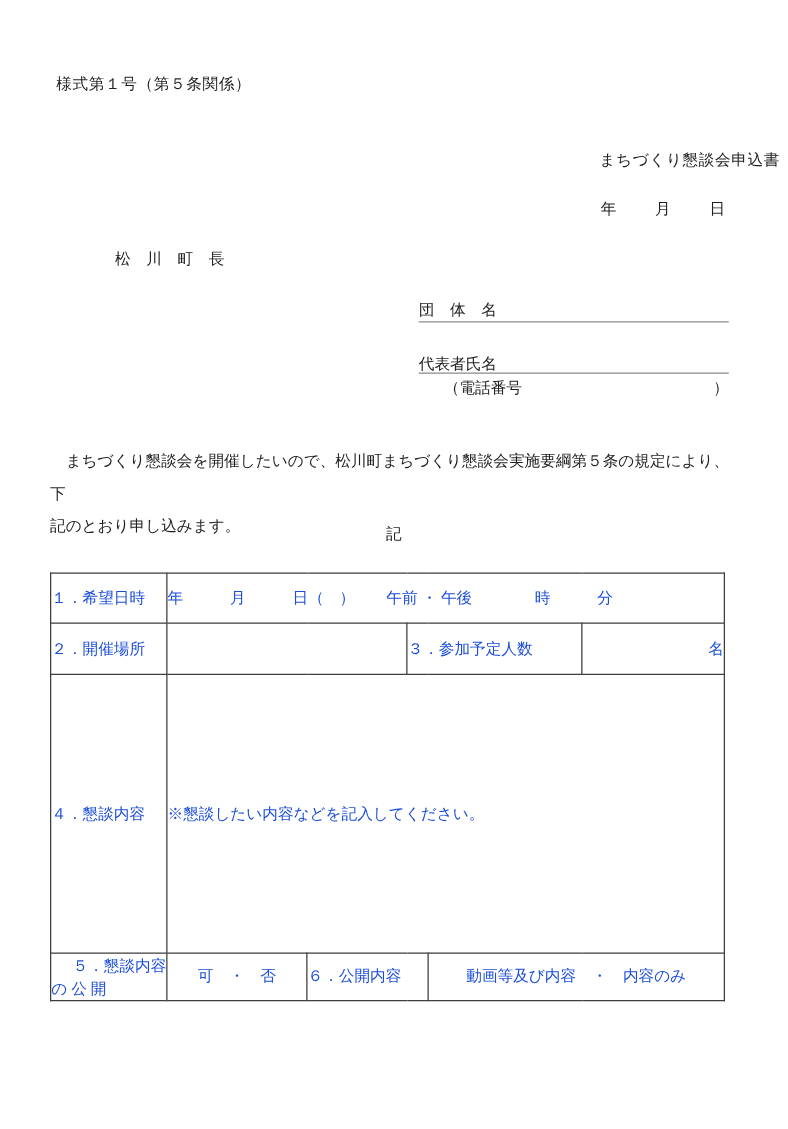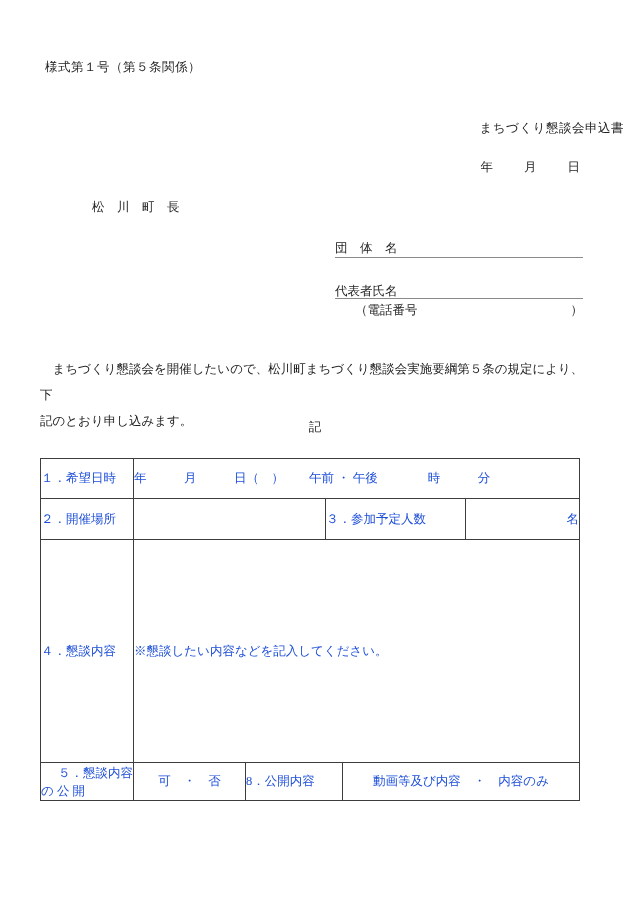--- a/index.html
+++ b/index.html
@@ -104,19 +104,19 @@
         <span>※懇談したい内容などを記入してください。</span>
         <span></span>
       </td>
     </tr>
     <tr class="r4">
       <td class="lbl5">
         <div class="line1">５．懇談内容</div>
         <div class="line2">の 公 開</div>
       </td>
       <td class="center">可　・　否</td>
-      <td class="publabel" colspan="2">8．公開内容</td>
+      <td class="publabel" colspan="2">６．公開内容</td>
       <td class="center" colspan="2">動画等及び内容　・　内容のみ</td>
     </tr>
   </tbody>
     </table>
 
 </div>
 
 </body></html>

